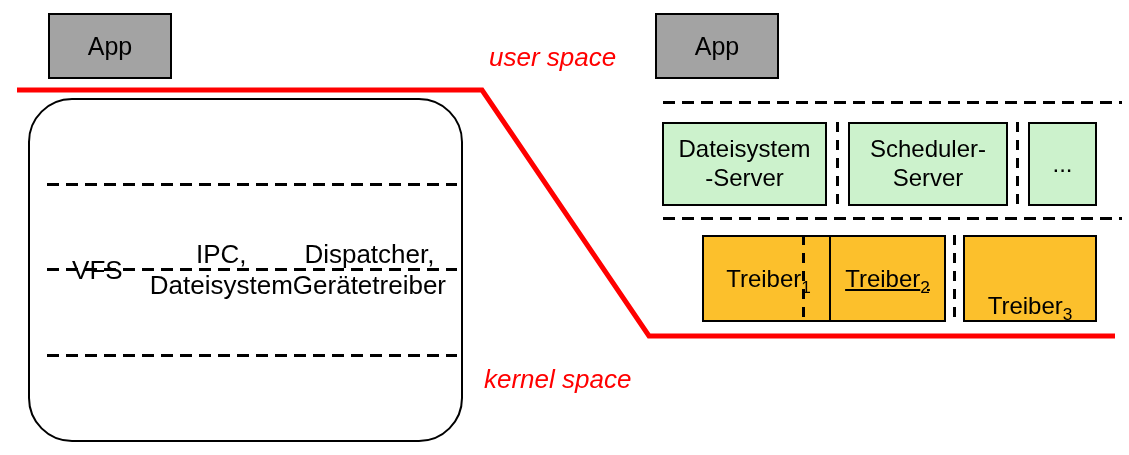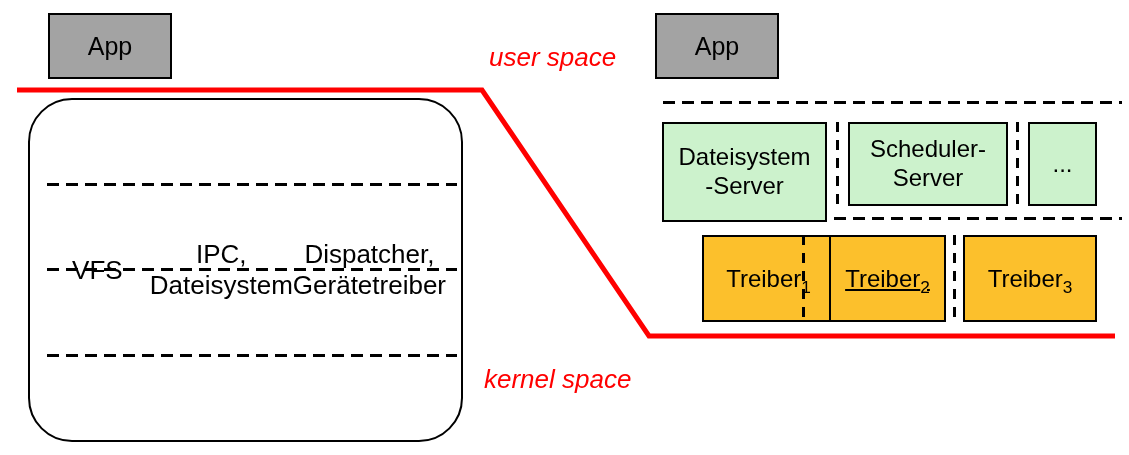--- a/index.html
+++ b/index.html
@@ -103,34 +103,34 @@
   <div class="dash-h" style="left:47px; top:268px; width:410px;"></div>
   <div class="dash-h" style="left:47px; top:354px; width:410px;"></div>
 
   <div class="box app-box" style="left:655px; top:13px; width:124px; height:66px;">
     <span>App</span>
   </div>
 
   <div class="dash-h" style="left:663px; top:101px; width:459px;"></div>
   <div class="dash-h" style="left:663px; top:217px; width:459px;"></div>
 
-  <div class="box server-box" style="left:662px; top:122px; width:165px; height:100px;">Dateisystem
+  <div class="box server-box" style="left:662px; top:122px; width:165px; height:84px;">Dateisystem
 -Server</div>
   <div class="box server-box" style="left:848px; top:122px; width:160px; height:84px;">Scheduler-
 Server</div>
   <div class="box server-box" style="left:1028px; top:122px; width:69px; height:84px;">...</div>
   <div class="dash-v" style="left:836px; top:122px; height:84px;"></div>
   <div class="dash-v" style="left:1016px; top:122px; height:84px;"></div>
 
   <div class="box driver-box" style="left:702px; top:235px; width:133px; height:87px;">
     <span><span>Treiber</span><sub>1</sub></span>
   </div>
   <div class="box driver-box" style="left:829px; top:235px; width:117px; height:87px;text-decoration:underline;">
     <span><span>Treiber</span><sub>2</sub></span>
   </div>
-  <div class="box driver-box" style="left:963px; top:235px; width:134px; height:87px;">
+  <div class="box driver-box" style="left:963px; top:235px; width:134px; height:87px;align-items:flex-end;">
     <span><span>Treiber</span><sub>3</sub></span>
   </div>
   <div class="dash-v" style="left:802px; top:235px; height:87px;"></div>
   <div class="dash-v" style="left:953px; top:235px; height:87px;"></div>
 
 
 </div>
 
 </body></html>

